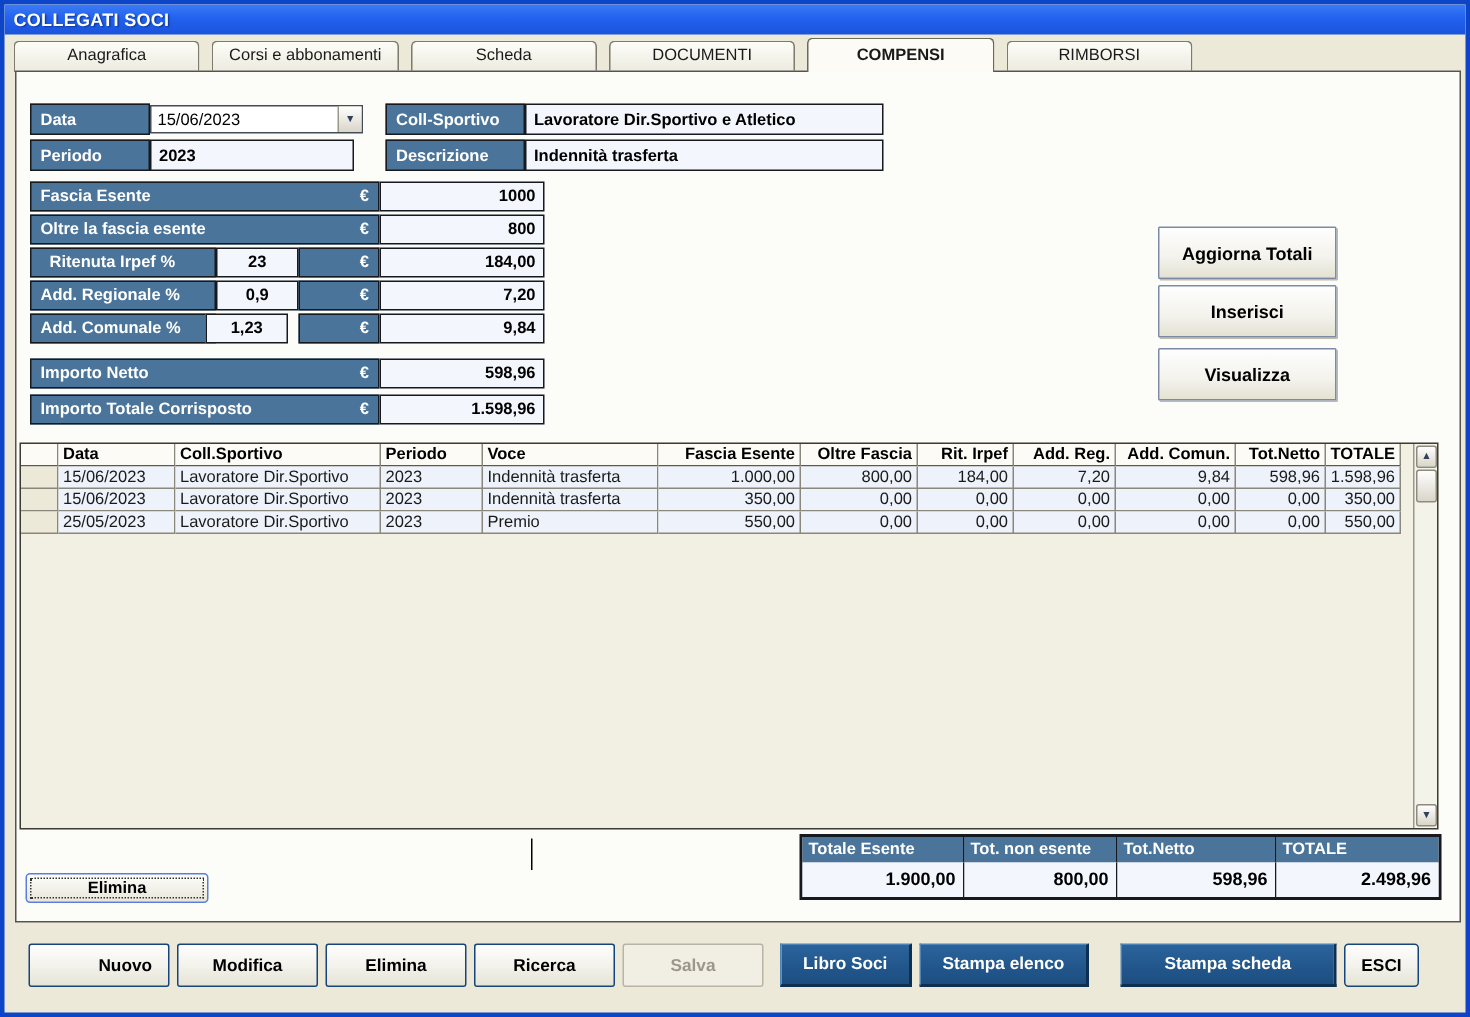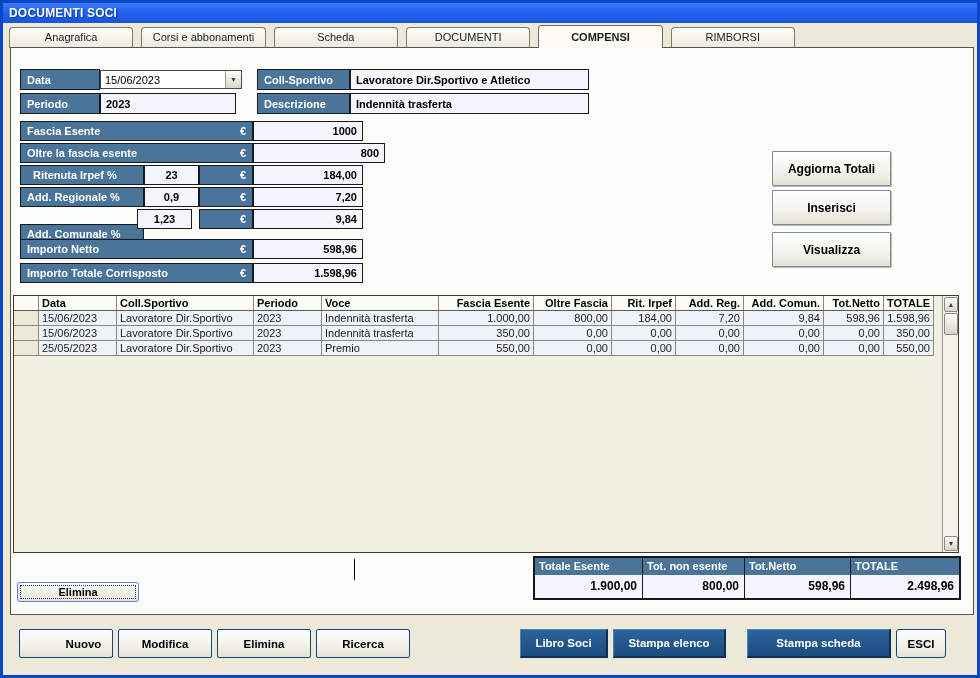--- a/index.html
+++ b/index.html
@@ -141,21 +141,21 @@
     font-family: "Liberation Sans", sans-serif;
     font-weight: bold; font-size: 11.5px; color: #fff;
     display: flex; align-items: center; justify-content: center;
   }
 </style>
 </head>
 <body>
 
 <div id="window">
 
-  <div class="titlebar">DOCUMENTI SOCI</div>
+  <div class="titlebar">COLLEGATI SOCI</div>
 
   <div class="tabstrip">
     <div class="tab">Anagrafica</div>
     <div class="tab">Corsi e abbonamenti</div>
     <div class="tab">Scheda</div>
     <div class="tab">DOCUMENTI COLLEGATI</div>
     <div class="tab active">COMPENSI</div>
     <div class="tab">RIMBORSI</div>
   </div>
 
@@ -185,41 +185,41 @@
     <div class="lbl abs" style="left:9px; top:73px; width:233px; height:20px;">
       <span>Fascia Esente</span>
         <span>€</span>
     </div>
     <div class="val abs" style="left:242px; top:73px; width:110px; height:20px;">1000</div>
 
     <div class="lbl abs" style="left:9px; top:95px; width:233px; height:20px;">
       <span>Oltre la fascia esente</span>
         <span>€</span>
     </div>
-    <div class="val abs" style="left:242px; top:95px; width:132px; height:20px;">800</div>
+    <div class="val abs" style="left:242px; top:95px; width:110px; height:20px;">800</div>
 
     <div class="lbl abs" style="left:9px; top:117px; width:124px; height:20px;padding-left:12px;">
         <span>Ritenuta Irpef  %</span>
       </div>
     <div class="val center abs" style="left:133px; top:117px; width:55px; height:20px;">23</div>
     <div class="lbl abs" style="left:188px; top:117px; width:54px; height:20px; justify-content:flex-end;">
         <span>€</span>
       </div>
     <div class="val abs" style="left:242px; top:117px; width:110px; height:20px;">184,00</div>
 
     <div class="lbl abs" style="left:9px; top:139px; width:124px; height:20px;">
         <span>Add. Regionale %</span>
       </div>
     <div class="val center abs" style="left:133px; top:139px; width:55px; height:20px;">0,9</div>
     <div class="lbl abs" style="left:188px; top:139px; width:54px; height:20px; justify-content:flex-end;">
         <span>€</span>
       </div>
     <div class="val abs" style="left:242px; top:139px; width:110px; height:20px;">7,20</div>
 
-    <div class="lbl abs" style="left:9px; top:161px; width:124px; height:20px;margin-top:15px;">
+    <div class="lbl abs" style="left:9px; top:161px; width:124px; height:20px;">
         <span>Add. Comunale %</span>
       </div>
     <div class="val center abs" style="left:126px; top:161px; width:55px; height:20px;">1,23</div>
     <div class="lbl abs" style="left:188px; top:161px; width:54px; height:20px; justify-content:flex-end;">
         <span>€</span>
       </div>
     <div class="val abs" style="left:242px; top:161px; width:110px; height:20px;">9,84</div>
 
     <div class="lbl abs" style="left:9px; top:191px; width:233px; height:20px;">
       <span>Importo Netto</span>
@@ -317,18 +317,19 @@
       </div>
     </div>
 
     <div class="elimina-small">Elimina</div>
   </div>
 
   <div class="xpbtn" style="left:16px; width:94px;padding-left:35px;">Nuovo</div>
   <div class="xpbtn" style="left:115px; width:94px;">Modifica</div>
   <div class="xpbtn" style="left:214px; width:94px;">Elimina</div>
   <div class="xpbtn" style="left:313px; width:94px;">Ricerca</div>
+  <div class="xpbtn disabled" style="left:412px; width:94px;">Salva</div>
   <div class="navybtn" style="left:517px; width:88px;">Libro Soci</div>
   <div class="navybtn" style="left:610px; width:113px;">Stampa elenco</div>
   <div class="navybtn" style="left:744px; width:144px;">Stampa scheda</div>
   <div class="xpbtn" style="left:893px; width:50px; border-radius:3px;">ESCI</div>
 
 </div>
 
 </body></html>

